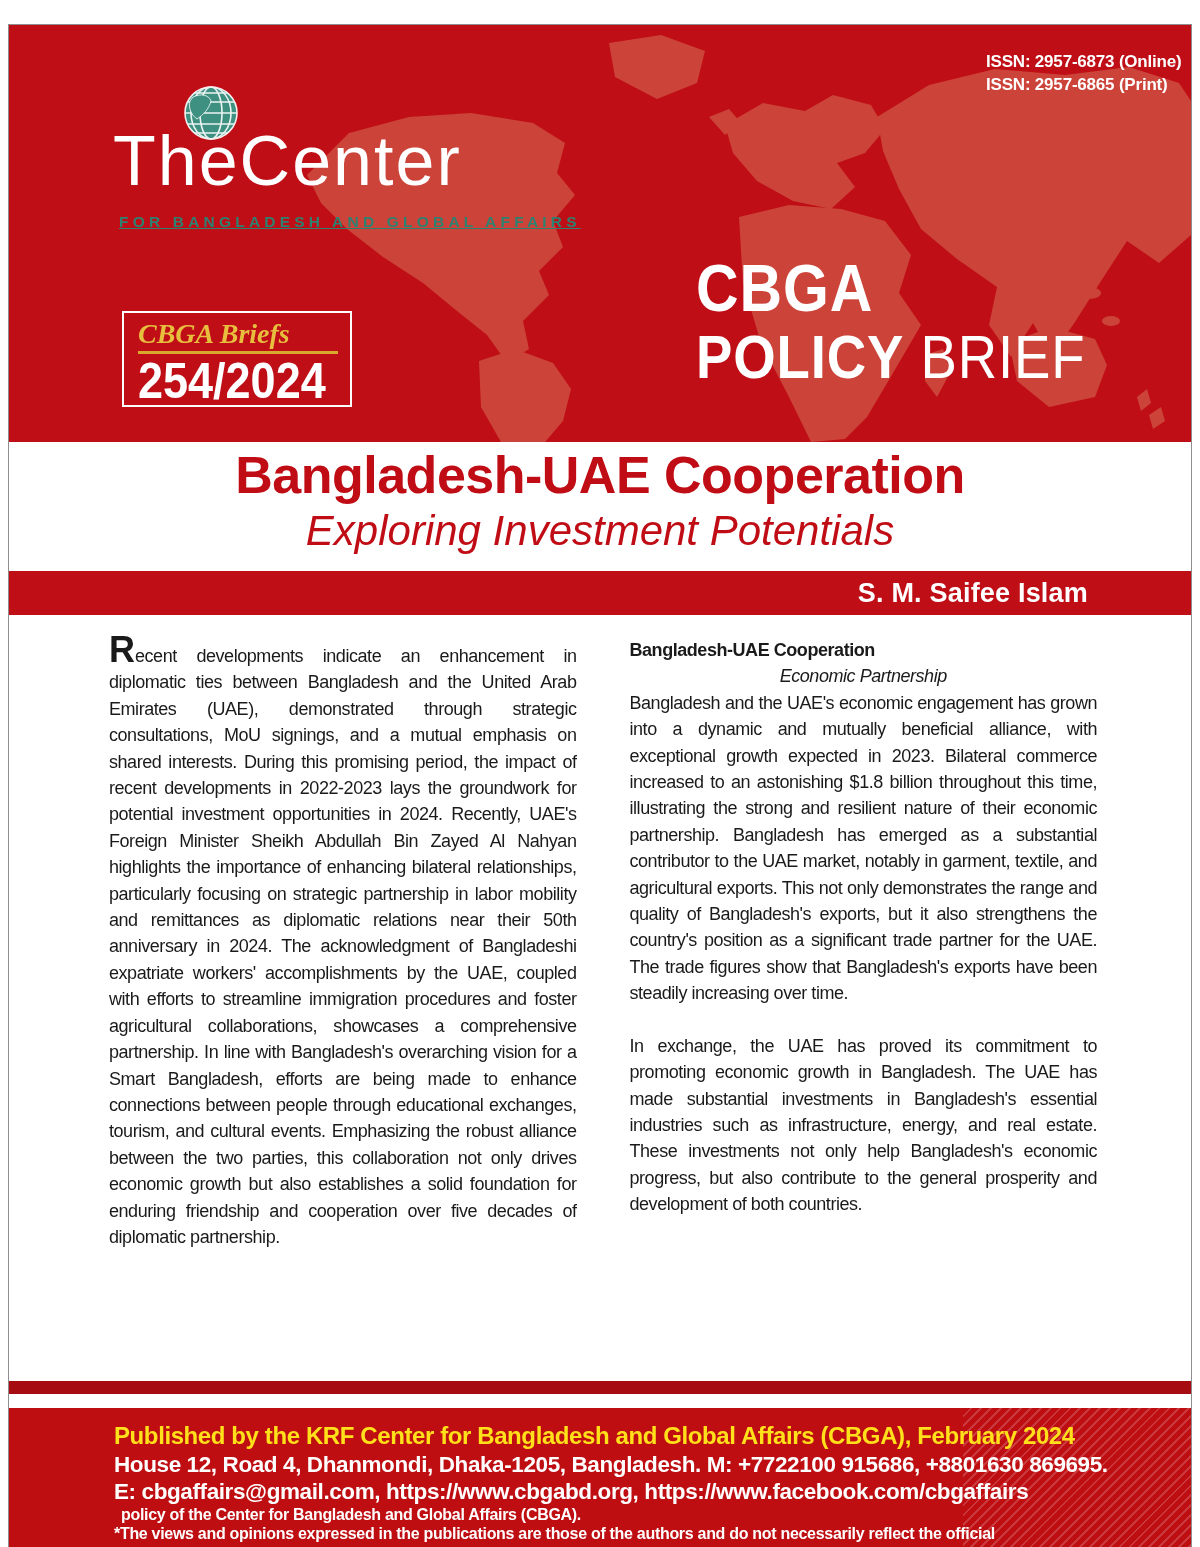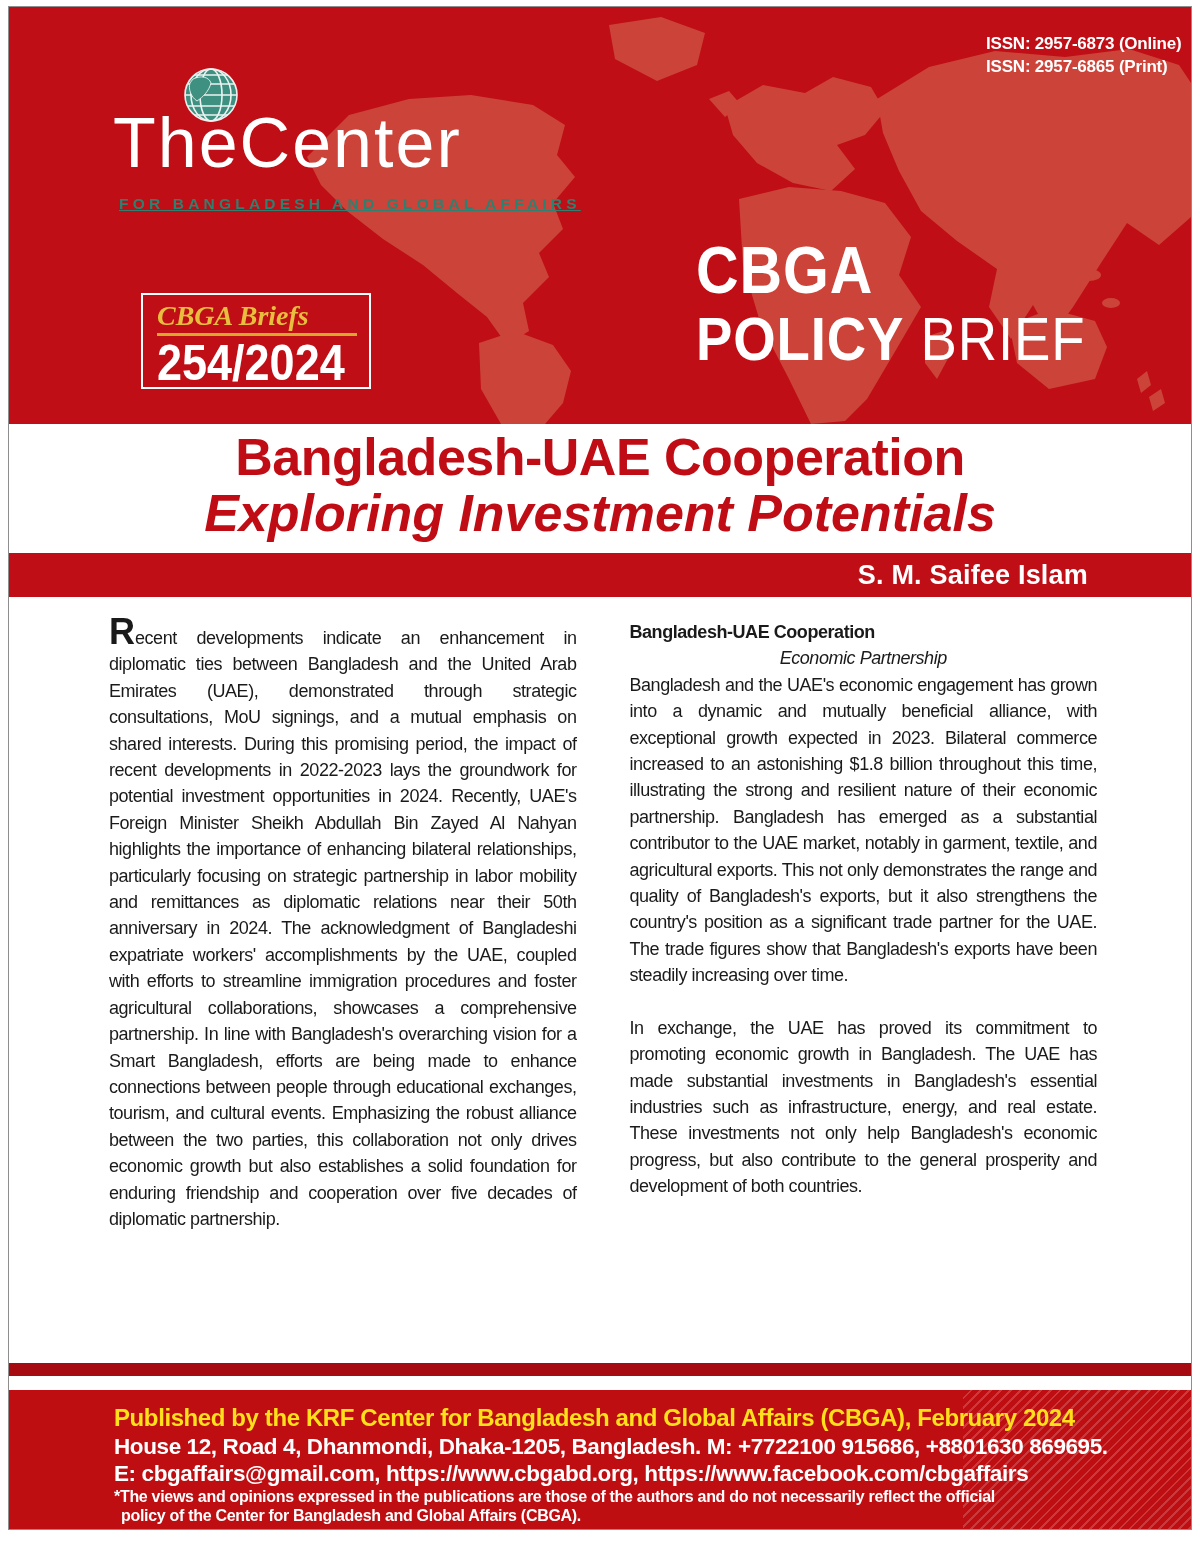--- a/index.html
+++ b/index.html
@@ -2,21 +2,21 @@
 <html><head>
 <meta charset="utf-8">
 <style>
   * { margin:0; padding:0; box-sizing:border-box; }
   html,body { background:#ffffff; }
   .page {
     position:relative; width:1200px; height:1547px; background:#ffffff;
     font-family:"Liberation Sans", sans-serif; overflow:hidden;
   }
   .content {
-    position:absolute; left:8px; top:6px; width:1184px; height:1524px;
+    position:absolute; left:8px; top:24px; width:1184px; height:1524px;
     border:1px solid #8e8e8e; background:#ffffff; overflow:hidden;
   }
   
   .header {
     position:relative; width:100%; height:417px; background:#bf0e16; overflow:hidden;
   }
   .map-svg { position:absolute; left:0; top:0; width:1182px; height:417px; }
   .map-svg path, .map-svg ellipse { fill:#cc4439; }
   .issn {
     position:absolute; left:977px; top:25px; color:#ffffff; font-weight:bold;
@@ -26,35 +26,35 @@
   .wordmark {
     position:absolute; left:104px; top:100px; color:#ffffff;
     font-size:70px; line-height:72px; letter-spacing:2px; font-weight:normal; white-space:nowrap;
   }
   .tagline {
     position:absolute; left:110px; top:188px; color:#2e8070; font-weight:bold;
     font-size:15.5px; letter-spacing:4.2px; white-space:nowrap;text-decoration:underline;
   }
   .badge {
     position:absolute; left:113px; top:286px; width:230px; height:96px;
-    border:2px solid #ffffff; padding:6px 12px 6px 14px;margin-left:19px;
+    border:2px solid #ffffff; padding:6px 12px 6px 14px;
   }
   .badge-label { color:#e7be3e; font-style:italic; font-weight:bold; font-size:28px; line-height:30px; font-family:"Liberation Serif", serif; }
   .badge-divider { border:none; border-top:3px solid #d9a92e; margin:2px 0 1px 0; width:100%; }
   .badge-issue { color:#ffffff; font-weight:bold; font-size:50px; line-height:52px; letter-spacing:0px;
     transform:scaleX(0.9); transform-origin:left center; white-space:nowrap; }
   .masthead { position:absolute; left:687px; top:228px; color:#ffffff; transform:scaleX(0.88); transform-origin:left top; white-space:nowrap; }
   .masthead-org { font-size:67px; line-height:70px; font-weight:bold; letter-spacing:1px; }
   .masthead-type { font-size:62px; line-height:68px; letter-spacing:1px; }
   .masthead-type .bold { font-weight:bold; }
   .masthead-type .light { font-weight:normal; }
   
   .title-band { width:100%; height:129px; background:#ffffff; text-align:center; padding-top:3px; }
   .page-title { color:#c00d15; font-weight:bold; font-size:52px; line-height:60px; letter-spacing:-0.5px; }
-  .page-subtitle { color:#c00d15; font-weight:bold; font-style:italic; font-size:52px; line-height:52px; }
+  .page-subtitle { color:#c00d15; font-weight:normal; font-style:italic; font-size:42px; line-height:52px; }
   
   .author-band { width:100%; height:44px; background:#bf0e16; }
   .author-name { color:#ffffff; font-weight:bold; font-size:27px; line-height:44px; text-align:right; padding-right:103px; letter-spacing:0.2px; }
   
   .article {
     width:100%; height:766px; background:#ffffff; display:flex; gap:53px;
     padding:22px 94px 0 100px; overflow:hidden;
   }
   .col { flex:1; color:#1a1a1a; font-size:18px; line-height:26.4px; text-align:justify; letter-spacing:-0.45px; }
   .drop-cap { font-size:36px; font-weight:bold; line-height:26px; letter-spacing:0; }
@@ -171,18 +171,18 @@
     </div>
 
     <div class="red-divider"></div>
     <div class="white-gap"></div>
 
     <div class="footer">
       <div class="footer-stripes"></div>
       <div class="footer-line published-line">Published by the KRF Center for Bangladesh and Global Affairs (CBGA), February 2024</div>
       <div class="footer-line address-line">House 12, Road 4, Dhanmondi, Dhaka-1205, Bangladesh. M: +7722100 915686, +8801630 869695.</div>
       <div class="footer-line contact-line">E: cbgaffairs@gmail.com, https://www.cbgabd.org, https://www.facebook.com/cbgaffairs</div>
+      <div class="footer-line disclaimer disclaimer-2">policy of the Center for Bangladesh and Global Affairs (CBGA).</div>
       <div class="footer-line disclaimer">*The views and opinions expressed in the publications are those of the authors and do not necessarily reflect the official</div>
-      <div class="footer-line disclaimer disclaimer-2">policy of the Center for Bangladesh and Global Affairs (CBGA).</div>
     </div>
 
   </div>
 </div>
 
 </body></html>

